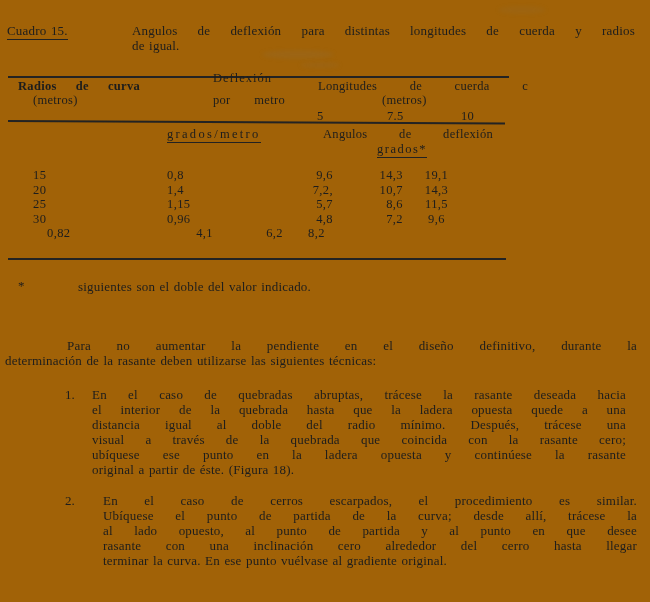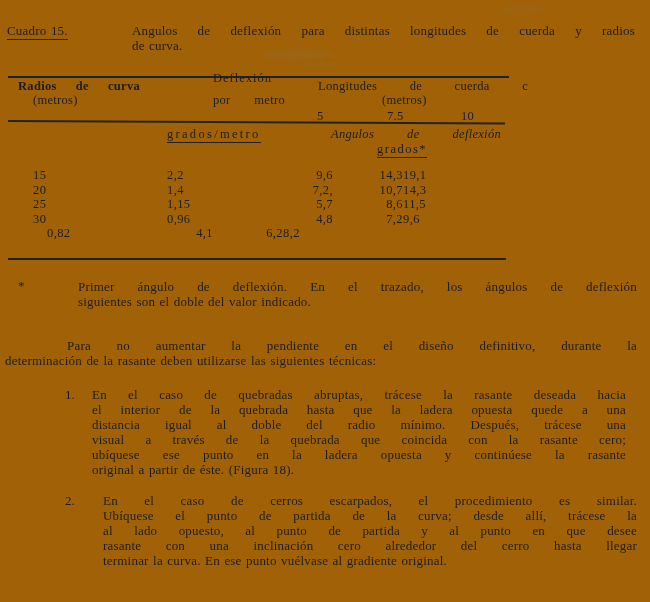--- a/index.html
+++ b/index.html
@@ -31,38 +31,38 @@
   .stretch { text-align: justify; text-align-last: justify; }
   .rule { position: absolute; height: 2px; background: #232323; }
 
   .rows { position: absolute; left: 8px; top: 168px; width: 500px; }
   .trow { display: flex; height: 14.6px; line-height: 14.6px; font-size: 12.5px; letter-spacing: 0.4px; }
   .trow > span { box-sizing: border-box; display: block; }
   .cell-radio { width: 120px; padding-left: 25px; text-align: left; }
   .cell-defl  { width: 120px; padding-left: 39px; text-align: left; }
   .cell-c5    { width: 85px; text-align: right; }
   .cell-c75   { width: 70px; text-align: right; }
-  .cell-c10   { width: 67px; text-align: left; }
+  .cell-c10   { width: 67px; text-align: center; }
 
   .item-num { font-size: 13px; line-height: 15px; }
   .smudge { position: absolute; border-radius: 50%; filter: blur(2px); pointer-events: none; }
 </style>
 </head>
 <body>
 
 <div class="page">
 
   <div class="smudge" style="left:262px; top:50px; width:72px; height:9px; background:rgba(120,120,115,0.12);"></div>
   <div class="smudge" style="left:498px; top:6px; width:48px; height:8px; background:rgba(120,120,115,0.09);"></div>
   <div class="smudge" style="left:300px; top:62px; width:40px; height:6px; background:rgba(120,120,115,0.10);"></div>
 
   <div class="abs doc-text underline" style="left:7px; top:23px;">Cuadro 15.</div>
   <div class="abs doc-text" style="left:132px; top:23px; width:503px;">
     <div class="jl">Angulos de deflexión para distintas longitudes de cuerda y radios</div>
-    <div class="ll">de curva.</div>
+    <div class="ll">de igual.</div>
   </div>
 
   <div>
 
     <div class="rule" style="left:8px; top:76px; width:501px;"></div>
 
     <div class="abs tbl-text stretch" style="left:18px; top:79px; width:122px;font-weight:bold;">Radios de curva</div>
     <div class="abs tbl-text" style="left:33px; top:93px;">(metros)</div>
 
     <div class="abs tbl-text" style="left:213px; top:71px; letter-spacing:1px;">Deflexión</div>
@@ -71,27 +71,27 @@
     <div class="abs tbl-text stretch" style="left:318px; top:79px; width:210px;">Longitudes de cuerda c</div>
     <div class="abs tbl-text" style="left:382px; top:93px;">(metros)</div>
 
     <div class="abs tbl-text" style="left:317px; top:109px;">5</div>
     <div class="abs tbl-text" style="left:387px; top:109px;">7.5</div>
     <div class="abs tbl-text" style="left:461px; top:109px;">10</div>
 
     <div class="rule" style="left:8px; top:120px; width:497px; transform:rotate(0.3deg); transform-origin:left center;"></div>
 
     <div class="abs tbl-text underline" style="left:167px; top:127px; letter-spacing:2.3px;">grados/metro</div>
-    <div class="abs tbl-text stretch" style="left:331px; top:127px; width:170px;font-style:italic;">Angulos de deflexión</div>
+    <div class="abs tbl-text stretch" style="left:323px; top:127px; width:170px;">Angulos de deflexión</div>
     <div class="abs tbl-text underline" style="left:377px; top:142px; letter-spacing:1.5px;">grados*</div>
 
     <div class="rows">
       <div class="trow">
         <span class="cell-radio">15</span>
-        <span class="cell-defl">2,2</span>
+        <span class="cell-defl">0,8</span>
         <span class="cell-c5">9,6</span>
         <span class="cell-c75">14,3</span>
         <span class="cell-c10">19,1</span>
       </div>
       <div class="trow">
         <span class="cell-radio">20</span>
         <span class="cell-defl">1,4</span>
         <span class="cell-c5">7,2,</span>
         <span class="cell-c75">10,7</span>
         <span class="cell-c10">14,3</span>
@@ -116,21 +116,20 @@
         <span class="cell-c75">6,2</span>
         <span class="cell-c10">8,2</span>
       </div>
     </div>
 
     <div class="rule" style="left:8px; top:258px; width:498px;"></div>
   </div>
 
   <div class="abs doc-text" style="left:18px; top:278px;">*</div>
   <div class="abs doc-text" style="left:78px; top:279px; width:559px;">
-    <div class="jl">Primer ángulo de deflexión.  En el trazado, los ángulos de deflexión</div>
     <div class="ll">siguientes son el doble del valor indicado.</div>
   </div>
 
   <div class="abs doc-text" style="left:5px; top:338px; width:632px;">
     <div class="jl" style="padding-left:62px;font-family:Liberation Serif, serif;">Para no aumentar la pendiente en el diseño definitivo, durante la</div>
     <div class="ll">determinación de la rasante deben utilizarse las siguientes técnicas:</div>
   </div>
 
   <div>
     <div class="abs item-num" style="left:65px; top:387px;">1.</div>

